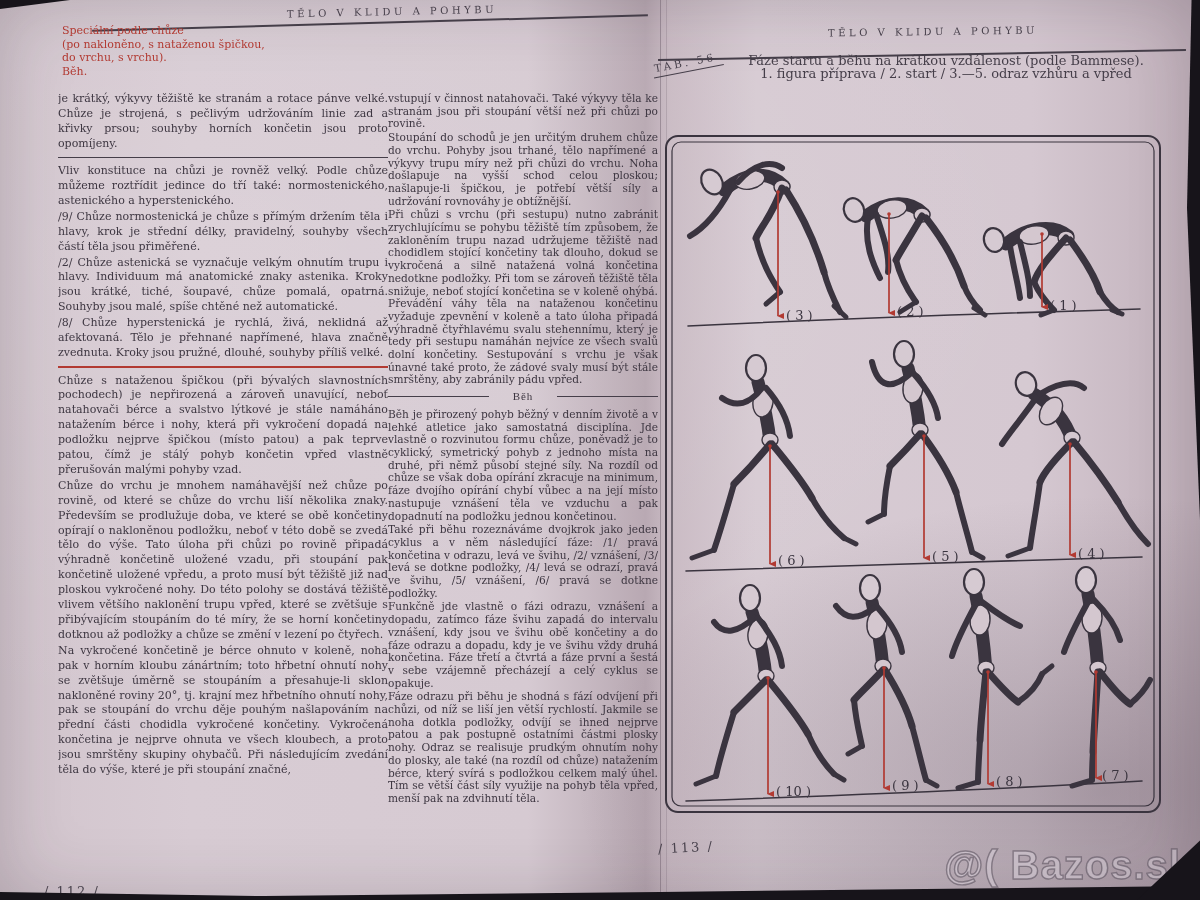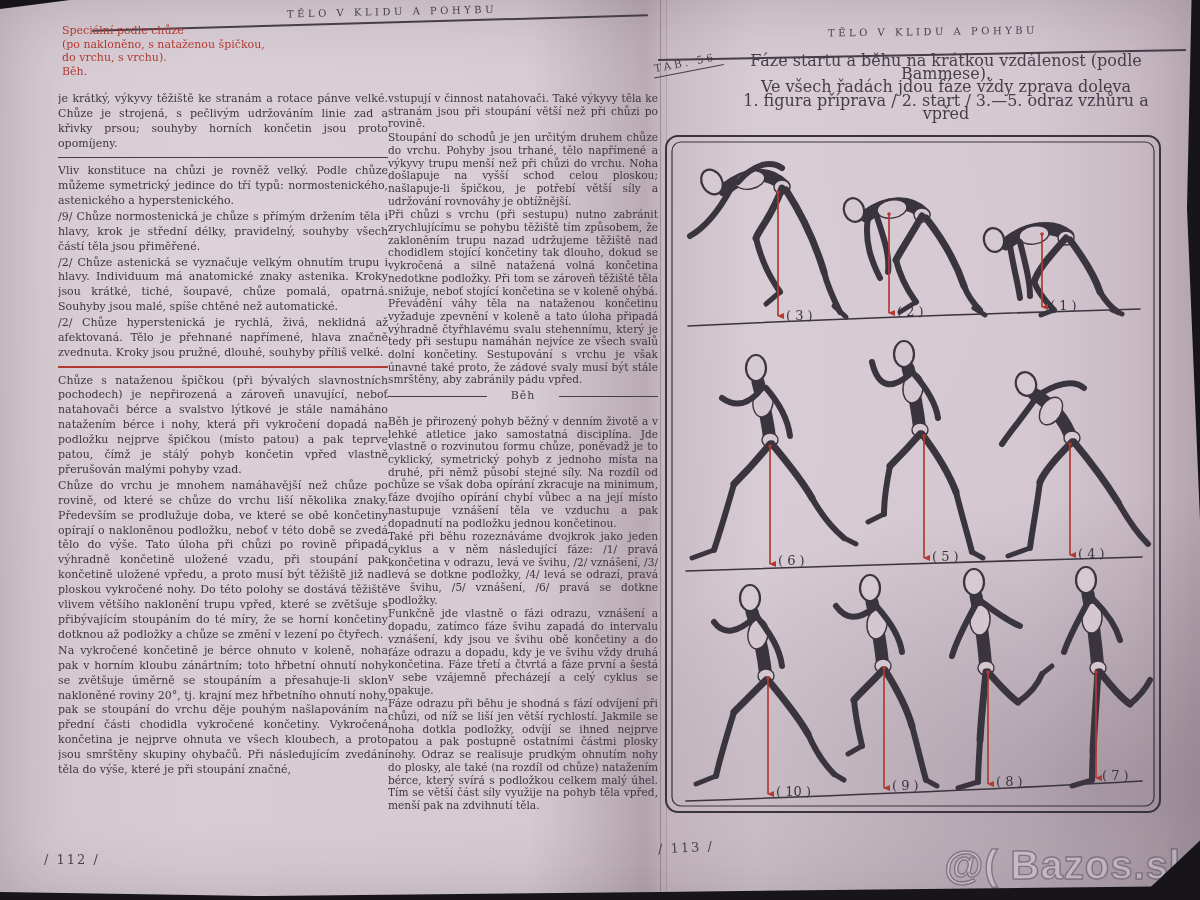--- a/index.html
+++ b/index.html
@@ -30,31 +30,31 @@
   .running-header{
     position:absolute;font-size:10px;letter-spacing:3.5px;color:#463f4a;white-space:nowrap;
   }
   .header-rule{position:absolute;height:2px;background:#453e49;}
   .bodycol{position:absolute;color:#3d3641;text-align:justify;overflow:hidden;}
   .bodycol p{margin:0 0 1px 0;}
   .col1{left:58px;top:92px;width:330px;height:752px;font-size:11px;line-height:14.9px;}
   .col2{left:388px;top:92px;width:270px;height:752px;font-size:10.6px;line-height:12.7px;}
   .rule-black{height:1.5px;background:#453e49;margin:5px 0 6px 0;border:0;}
   .rule-red{height:1.6px;background:#b23a32;margin:5px 0 6px 0;border:0;}
-  .beh-heading{display:flex;align-items:center;gap:24px;margin:4px 0 12px 0;}
+  .beh-heading{display:flex;align-items:center;gap:24px;margin:4px 0 5px 0;font-family:Liberation Serif, serif;}
   .beh-heading .line{flex:1;height:1.2px;background:#453e49;}
   .beh-heading .word{font-size:11px;letter-spacing:1px;color:#3d3641;}
   .margin-note{position:absolute;left:62px;top:24px;color:#b23a32;font-size:11px;line-height:13.5px;}
   .page-number{position:absolute;font-size:13px;color:#4a434e;letter-spacing:2px;}
   .tab-label{
     position:absolute;left:652px;top:56px;font-size:10.5px;letter-spacing:3px;color:#463f4a;
     transform:rotate(-11deg);border-bottom:1.6px solid #463f4a;padding:0 6px 3px 2px;
   }
   .caption{position:absolute;left:718px;top:54px;width:456px;text-align:center;
-    font-size:16px;line-height:13.2px;color:#453e49;}
+    font-size:13px;line-height:13.2px;color:#453e49;}
   .watermark{
     position:absolute;right:8px;top:843px;
     font-family:"Liberation Sans",sans-serif;font-weight:bold;font-size:40px;letter-spacing:1px;
     color:rgba(238,233,240,.34);-webkit-text-stroke:1.4px rgba(82,73,85,.55);
   }
   svg text{font-family:"DejaVu Serif","Liberation Serif",serif;}
 </style>
 </head>
 <body>
 
@@ -67,60 +67,59 @@
     <div class="margin-note">
       <div>Speciální podle chůze</div>
       <div>(po nakloněno, s nataženou špičkou,</div>
       <div>do vrchu, s vrchu).</div>
       <div>Běh.</div>
     </div>
 
     <div class="bodycol col1">
       <p>je krátký, výkyvy těžiště ke stranám a rotace pánve velké. Chůze je strojená, s pečlivým udržováním linie zad a křivky prsou; souhyby horních končetin jsou proto opomíjeny.</p>
       <div class="rule-black"></div>
-      <p>Vliv konstituce na chůzi je rovněž velký. Podle chůze můžeme symetrický jedince do tří typů: normostenického, astenického a hyperstenického.</p>
+      <p>Vliv konstituce na chůzi je rovněž velký. Podle chůze můžeme roztřídit jedince do tří také: normostenického, astenického a hyperstenického.</p>
       <p>/9/ Chůze normostenická je chůze s přímým držením těla i hlavy, krok je střední délky, pravidelný, souhyby všech částí těla jsou přiměřené.</p>
       <p>/2/ Chůze astenická se vyznačuje velkým ohnutím trupu i hlavy. Individuum má anatomické znaky astenika. Kroky jsou krátké, tiché, šoupavé, chůze pomalá, opatrná. Souhyby jsou malé, spíše chtěné než automatické.</p>
-      <p>/2/ Chůze hyperstenická je rychlá, živá, neklidná až afektovaná. Tělo je přehnané napřímené, hlava značně zvednuta. Kroky jsou pružné, dlouhé, souhyby příliš velké.</p>
+      <p>/8/ Chůze hyperstenická je rychlá, živá, neklidná až afektovaná. Tělo je přehnané napřímené, hlava značně zvednuta. Kroky jsou pružné, dlouhé, souhyby příliš velké.</p>
       <div class="rule-red"></div>
       <p>Chůze s nataženou špičkou (při bývalých slavnostních pochodech) je nepřirozená a zároveň unavující, neboť natahovači bérce a svalstvo lýtkové je stále namáháno natažením bérce i nohy, která při vykročení dopadá na podložku nejprve špičkou (místo patou) a pak teprve patou, čímž je stálý pohyb končetin vpřed vlastně přerušován malými pohyby vzad.</p>
       <p>Chůze do vrchu je mnohem namáhavější než chůze po rovině, od které se chůze do vrchu liší několika znaky. Především se prodlužuje doba, ve které se obě končetiny opírají o nakloněnou podložku, neboť v této době se zvedá tělo do výše. Tato úloha při chůzi po rovině připadá výhradně končetině uložené vzadu, při stoupání pak končetině uložené vpředu, a proto musí být těžiště již nad ploskou vykročené nohy. Do této polohy se dostává těžiště vlivem většího naklonění trupu vpřed, které se zvětšuje s přibývajícím stoupáním do té míry, že se horní končetiny dotknou až podložky a chůze se změní v lezení po čtyřech.</p>
       <p>Na vykročené končetině je bérce ohnuto v koleně, noha pak v horním kloubu zánártním; toto hřbetní ohnutí nohy se zvětšuje úměrně se stoupáním a přesahuje-li sklon nakloněné roviny 20°, tj. krajní mez hřbetního ohnutí nohy, pak se stoupání do vrchu děje pouhým našlapováním na přední části chodidla vykročené končetiny. Vykročená končetina je nejprve ohnuta ve všech kloubech, a proto jsou smrštěny skupiny ohybačů. Při následujícím zvedání těla do výše, které je při stoupání značné,</p>
     </div>
 
     <div class="bodycol col2">
       <p>vstupují v činnost natahovači. Také výkyvy těla ke stranám jsou při stoupání větší než při chůzi po rovině.</p>
-      <p>Stoupání do schodů je jen určitým druhem chůze do vrchu. Pohyby jsou trhané, tělo napřímené a výkyvy trupu menší než při chůzi do vrchu. Noha došlapuje na vyšší schod celou ploskou; našlapuje-li špičkou, je potřebí větší síly a udržování rovnováhy je obtížnější.</p>
+      <p>Stoupání do schodů je jen určitým druhem chůze do vrchu. Pohyby jsou trhané, tělo napřímené a výkyvy trupu míry než při chůzi do vrchu. Noha došlapuje na vyšší schod celou ploskou; našlapuje-li špičkou, je potřebí větší síly a udržování rovnováhy je obtížnější.</p>
       <p>Při chůzi s vrchu (při sestupu) nutno zabránit zrychlujícímu se pohybu těžiště tím způsobem, že zakloněním trupu nazad udržujeme těžiště nad chodidlem stojící končetiny tak dlouho, dokud se vykročená a silně natažená volná končetina nedotkne podložky. Při tom se zároveň těžiště těla snižuje, neboť stojící končetina se v koleně ohýbá. Převádění váhy těla na nataženou končetinu vyžaduje zpevnění v koleně a tato úloha připadá výhradně čtyřhlavému svalu stehennímu, který je tedy při sestupu namáhán nejvíce ze všech svalů dolní končetiny. Sestupování s vrchu je však únavné také proto, že zádové svaly musí být stále smrštěny, aby zabránily pádu vpřed.</p>
       <div class="beh-heading">
         <div class="line"></div>
         <div class="word">Běh</div>
         <div class="line"></div>
       </div>
       <p>Běh je přirozený pohyb běžný v denním životě a v lehké atletice jako samostatná disciplína. Jde vlastně o rozvinutou formu chůze, poněvadž je to cyklický, symetrický pohyb z jednoho místa na druhé, při němž působí stejné síly. Na rozdíl od chůze se však doba opírání zkracuje na minimum, fáze dvojího opírání chybí vůbec a na její místo nastupuje vznášení těla ve vzduchu a pak dopadnutí na podložku jednou končetinou.</p>
       <p>Také při běhu rozeznáváme dvojkrok jako jeden cyklus a v něm následující fáze: /1/ pravá končetina v odrazu, levá ve švihu, /2/ vznášení, /3/ levá se dotkne podložky, /4/ levá se odrazí, pravá ve švihu, /5/ vznášení, /6/ pravá se dotkne podložky.</p>
       <p>Funkčně jde vlastně o fázi odrazu, vznášení a dopadu, zatímco fáze švihu zapadá do intervalu vznášení, kdy jsou ve švihu obě končetiny a do fáze odrazu a dopadu, kdy je ve švihu vždy druhá končetina. Fáze třetí a čtvrtá a fáze první a šestá v sebe vzájemně přecházejí a celý cyklus se opakuje.</p>
       <p>Fáze odrazu při běhu je shodná s fází odvíjení při chůzi, od níž se liší jen větší rychlostí. Jakmile se noha dotkla podložky, odvíjí se ihned nejprve patou a pak postupně ostatními částmi plosky nohy. Odraz se realisuje prudkým ohnutím nohy do plosky, ale také (na rozdíl od chůze) natažením bérce, který svírá s podložkou celkem malý úhel. Tím se větší část síly využije na pohyb těla vpřed, menší pak na zdvihnutí těla.</p>
     </div>
 
-    <div class="page-number" style="left:44px;top:852px;">/ 112 /</div>
+    <div class="page-number" style="left:44px;top:884px;">/ 112 /</div>
   </div>
 
   <div class="page-fold-line" style="left:660px;"></div>
   <div class="page-fold-line" style="left:666px;opacity:.5;"></div>
 
   <div>
     <div class="running-header" style="left:828px;top:26px;transform:rotate(-0.8deg);">TĚLO V KLIDU A POHYBU</div>
     <div class="header-rule" style="left:658px;top:54px;width:528px;transform:rotate(-1.1deg);"></div>
 
     <div class="tab-label">TAB. 56</div>
 
     <div class="caption">
       <div>Fáze startu a běhu na krátkou vzdálenost (podle Bammese).</div>
-      <div>Ve všech řadách jdou fáze vždy zprava doleva</div>
       <div>1. figura příprava / 2. start / 3.—5. odraz vzhůru a vpřed</div>
     </div>
 
     <svg style="position:absolute;left:662px;top:130px;" width="502" height="692" viewBox="0 0 502 692">
       <defs>
         <marker id="arr" markerWidth="8" markerHeight="8" refX="3" refY="6" orient="auto" markerUnits="userSpaceOnUse">
           <path d="M0,0 L6,0 L3,7 Z" fill="#b23a32"></path>
         </marker>
       </defs>
       <g stroke="#3a343f" fill="none" stroke-linecap="round" stroke-linejoin="round">

